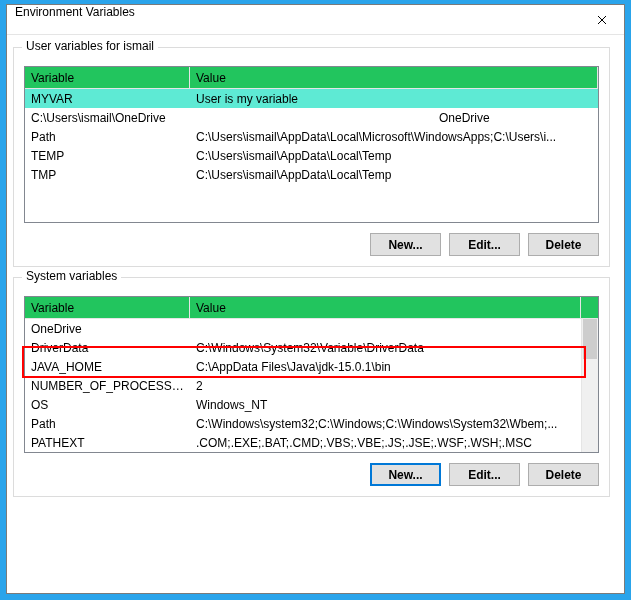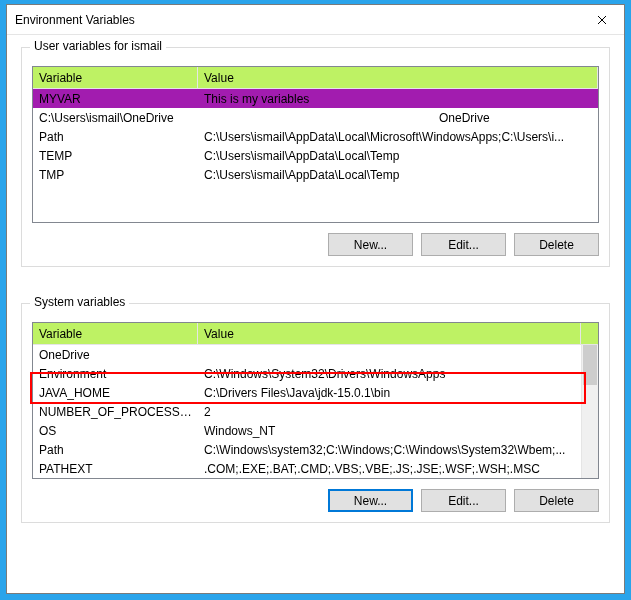--- a/index.html
+++ b/index.html
@@ -20,41 +20,40 @@
     width: 619px;
     height: 590px;
     background: #ffffff;
     border: 1px solid #7a7a7a;
     display: flex;
     flex-direction: column;
   }
   .titlebar {
     height: 30px;
     display: flex;
-    align-items: center;
     justify-content: space-between;
     padding-left: 8px;
     border-bottom: 1px solid #e5e5e5;
   }
   .titlebar .title { font-size: 12px; }
   .close-btn {
     width: 45px;
     height: 30px;
     display: flex;
     align-items: center;
     justify-content: center;
     cursor: default;
   }
   .close-btn svg { width: 10px; height: 10px; }
   .client {
     flex: 1;
-    padding: 12px 14px 14px 14px;
+    padding: 12px 14px 14px 6px;
     display: flex;
     flex-direction: column;
-    gap: 36px;
+    gap: 10px;
   }
   .groupbox {
     border: 1px solid #dcdcdc;
     position: relative;
     padding: 18px 10px 10px 10px;
   }
   .groupbox .legend {
     position: absolute;
     top: -9px;
     left: 8px;
@@ -65,21 +64,21 @@
   .listview {
     border: 1px solid #828790;
     background: #fff;
     font-size: 12px;
     position: relative;
   }
   .lv-header {
     display: flex;
     height: 22px;
     align-items: flex-start;
-    background: #bef264;
+    background: #22c55e;
     border-bottom: 1px solid #e5e5e5;
   }
   .lv-header .col {
     padding: 0 6px;
     border-right: 1px solid #e5e5e5;
     height: 100%;
     display: flex;
     align-items: center;
   }
   .lv-rows .row {
@@ -88,36 +87,37 @@
     align-items: center;
   }
   .lv-rows .row .cell {
     padding: 0 6px;
     white-space: nowrap;
     overflow: hidden;
     text-overflow: ellipsis;
   }
   .col-var { width: 165px; flex-shrink: 0; }
   .col-val { flex: 1; min-width: 0; }
-  .row.selected { background: #a21caf; }
+  .row.selected { background: #5eead4; }
   .btnrow {
     display: flex;
     justify-content: flex-end;
     gap: 8px;
     margin-top: 10px;
   }
   button.winbtn {
-    width: 85px;
+    width: 71px;
     height: 23px;
     background: #e1e1e1;
     border: 1px solid #adadad;
     font-family: inherit;
     font-size: 12px;
     padding: 0;
     cursor: default;
+    font-weight: bold;
   }
   button.winbtn.focused {
     border: 2px solid #0078d7;
     padding: 0;
   }
   .highlight-box {
     position: absolute;
     border: 2px solid #ff0000;
     pointer-events: none;
   }
@@ -164,21 +164,21 @@
     <div class="groupbox">
       <div class="legend">User variables for ismail</div>
       <div class="listview user-lv">
         <div class="lv-header">
           <div class="col col-var">Variable</div>
           <div class="col col-val">Value</div>
         </div>
         <div class="lv-rows">
           <div class="row selected">
             <div class="cell col-var">MYVAR</div>
-            <div class="cell col-val">This is my variables</div>
+            <div class="cell col-val">User is my variable</div>
           </div>
           <div class="row">
             <div class="cell col-val">C:\Users\ismail\OneDrive</div>
             <div class="cell col-var">OneDrive</div>
           </div>
           <div class="row">
             <div class="cell col-var">Path</div>
             <div class="cell col-val">C:\Users\ismail\AppData\Local\Microsoft\WindowsApps;C:\Users\i...</div>
           </div>
           <div class="row">
@@ -203,26 +203,26 @@
       <div class="listview sys-lv" style="position:relative;">
         <div class="lv-header">
           <div class="col col-var">Variable</div>
           <div class="col col-val" style="margin-right:17px">Value</div>
         </div>
         <div class="lv-rows" style="margin-right:17px;">
           <div class="row">
             <div class="cell col-var">OneDrive</div>
           </div>
           <div class="row">
-            <div class="cell col-var">Environment</div>
-            <div class="cell col-val">C:\Windows\System32\Drivers\WindowsApps</div>
+            <div class="cell col-var">DriverData</div>
+            <div class="cell col-val">C:\Windows\System32\Variable\DriverData</div>
           </div>
           <div class="row">
             <div class="cell col-var">JAVA_HOME</div>
-            <div class="cell col-val">C:\Drivers Files\Java\jdk-15.0.1\bin</div>
+            <div class="cell col-val">C:\AppData Files\Java\jdk-15.0.1\bin</div>
           </div>
           <div class="row">
             <div class="cell col-var">NUMBER_OF_PROCESSORS</div>
             <div class="cell col-val">2</div>
           </div>
           <div class="row">
             <div class="cell col-var">OS</div>
             <div class="cell col-val">Windows_NT</div>
           </div>
           <div class="row">

